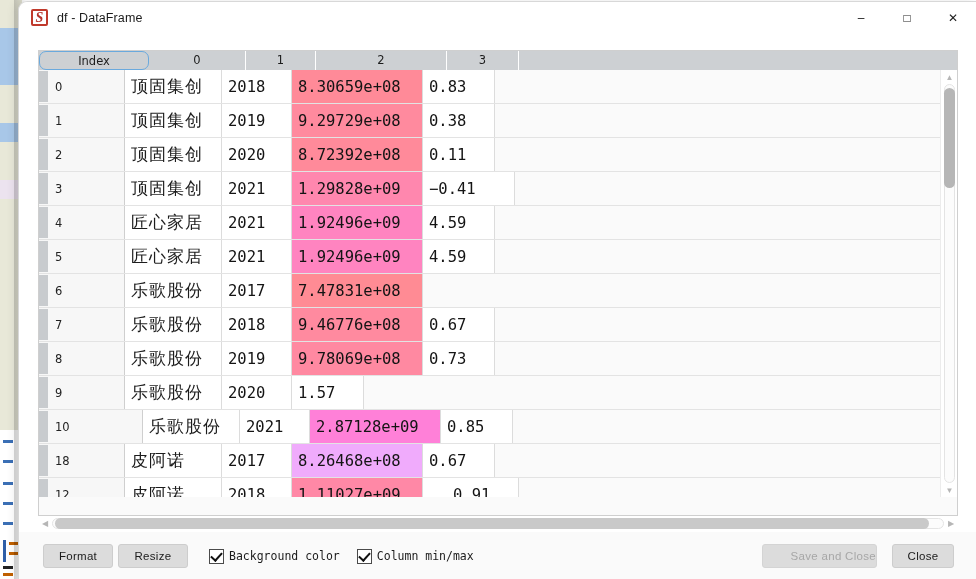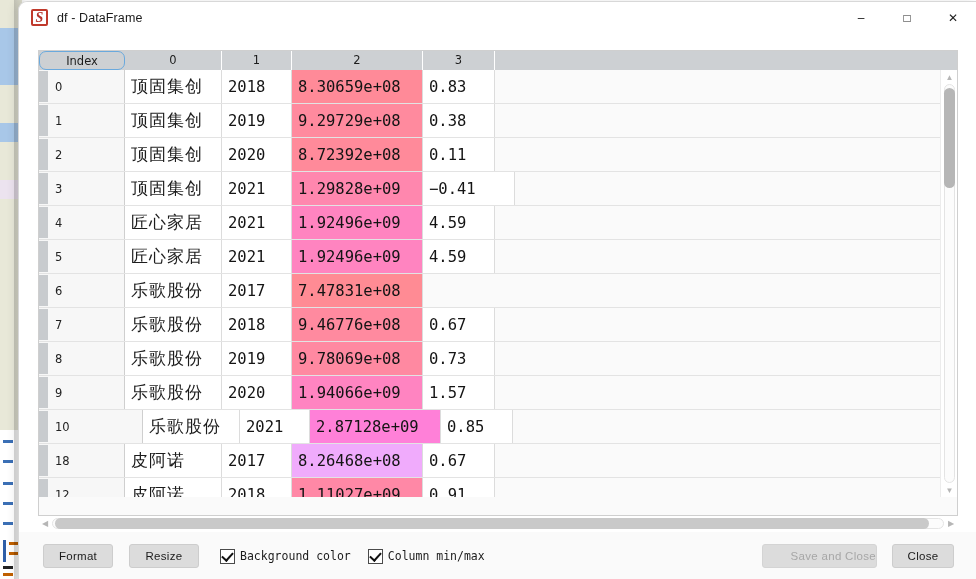--- a/index.html
+++ b/index.html
@@ -213,21 +213,21 @@
     background: #dcdcdc;
     border: 1px solid #cdcdcd;
     border-radius: 3px;
     padding: 5px 0;
     text-align: center;
     box-sizing: border-box;
     letter-spacing: 0.3px;
   }
   .btn.disabled { color: #a7a7a7; background: #dcdcdc; border-color: #d4d4d4; text-align: right; }
   #btn-format { width: 70px; margin-left: 24px; }
-  #btn-resize { width: 70px; margin-left: 16px; }
+  #btn-resize { width: 70px; margin-left: 5px; }
   .chk-group {
     display: flex; align-items: center;
     margin-left: 21px;
     font-family: "DejaVu Sans Mono", monospace;
     font-size: 11.5px; color: #1b1b1b;
   }
   .chk-group.second { margin-left: 17px; }
   .chkbox {
     width: 13px; height: 13px;
     border: 1px solid #4a4a4a;
@@ -287,21 +287,21 @@
     <div id="win-controls">
       <div class="win-btn">–</div>
       <div class="win-btn">□</div>
       <div class="win-btn close">✕</div>
     </div>
   </div>
 
   <div id="table-wrap">
 
     <div id="header-row">
-      <div class="col-head index-head" style="width:86px;">Index</div>
+      <div class="col-head index-head" style="width:110px;">Index</div>
       <div class="col-head" style="width:97px;">0</div>
       <div class="col-head" style="width:70px;">1</div>
       <div class="col-head" style="width:131px;">2</div>
       <div class="col-head" style="width:72px;">3</div>
       <div class="col-head filler"></div>
     </div>
 
     <div id="body-clip">
       <div id="rows-host">
           <div class="row">
@@ -372,21 +372,20 @@
             <div class="cell cjk" style="width: 97px;">乐歌股份</div>
             <div class="cell num" style="width: 70px;">2019</div>
             <div class="cell num" style="width: 131px; background: rgb(255, 137, 161);">9.78069e+08</div>
             <div class="cell num" style="width: 72px;">0.73</div>
             <div class="cell tail"></div>
           </div>
           <div class="row">
             <div class="cell idx" style="width: 86px;">9</div>
             <div class="cell cjk" style="width: 97px;">乐歌股份</div>
             <div class="cell num" style="width: 70px;">2020</div>
-            <div class="cell num" style="width: 131px; background: rgb(255, 132, 193);">1.94066e+09</div>
             <div class="cell num" style="width: 72px;">1.57</div>
             <div class="cell tail"></div>
           </div>
           <div class="row">
             <div class="cell idx" style="width: 104px;">10</div>
             <div class="cell cjk" style="width: 97px;">乐歌股份</div>
             <div class="cell num" style="width: 70px;">2021</div>
             <div class="cell num" style="width: 131px; background: rgb(255, 128, 216);">2.87128e+09</div>
             <div class="cell num" style="width: 72px;">0.85</div>
             <div class="cell tail"></div>
@@ -397,21 +396,21 @@
             <div class="cell num" style="width: 70px;">2017</div>
             <div class="cell num" style="width: 131px; background: #f0abfc;">8.26468e+08</div>
             <div class="cell num" style="width: 72px;">0.67</div>
             <div class="cell tail"></div>
           </div>
           <div class="row">
             <div class="cell idx" style="width: 86px;">12</div>
             <div class="cell cjk" style="width: 97px;">皮阿诺</div>
             <div class="cell num" style="width: 70px;">2018</div>
             <div class="cell num" style="width: 131px; background: rgb(255, 136, 166);">1.11027e+09</div>
-            <div class="cell num" style="width: 72px;">0.91</div>
+            <div class="cell num" style="width: 72px; margin-left: 24px;">0.91</div>
             <div class="cell tail"></div>
           </div>
         </div>
     </div>
 
     <div id="vscroll">
       <div class="arrow-up">▲</div>
       <div class="track"></div>
       <div class="thumb"></div>
       <div class="arrow-dn">▼</div>

